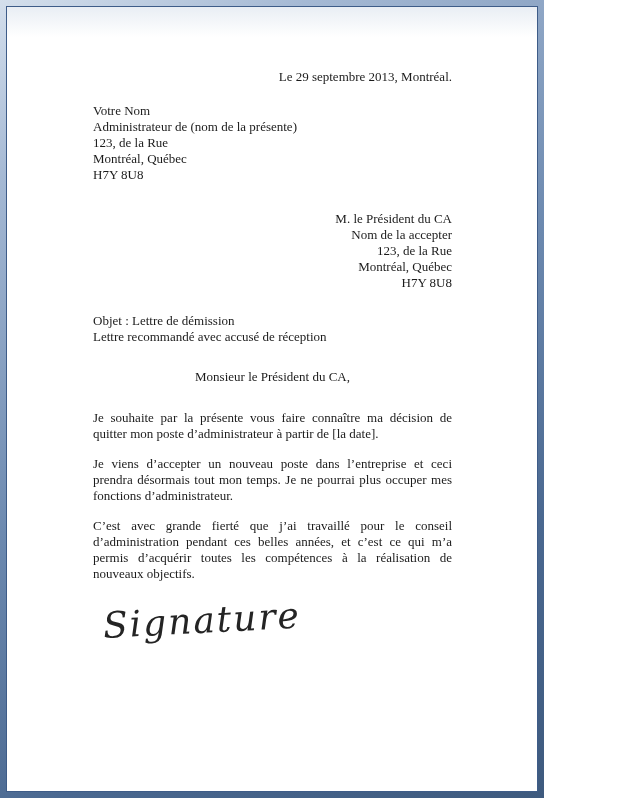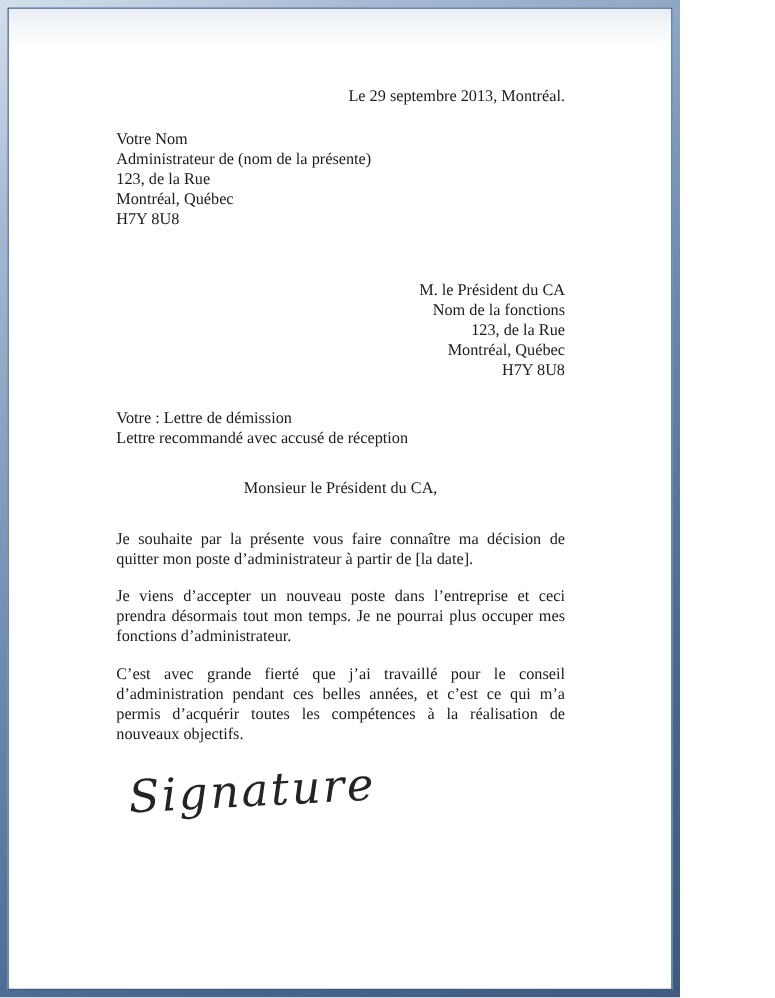--- a/index.html
+++ b/index.html
@@ -32,21 +32,21 @@
     color: #1b1b1b;
     overflow: hidden;
   }
   .date-line {
     text-align: right;
   }
   .sender-block {
     margin-top: 18px;
   }
   .recipient-block {
-    margin-top: 41px;
+    margin-top: 28px;
     text-align: right;
   }
   .subject-block {
     margin-top: 22px;
   }
   .salutation {
     margin-top: 24px;
     text-align: center;
   }
   .para {
@@ -85,28 +85,28 @@
     <div class="sender-block">
       <div>Votre Nom</div>
       <div>Administrateur de (nom de la présente)</div>
       <div>123, de la Rue</div>
       <div>Montréal, Québec</div>
       <div>H7Y 8U8</div>
     </div>
 
     <div class="recipient-block">
       <div>M. le Président du CA</div>
-      <div>Nom de la fonctions</div>
+      <div>Nom de la accepter</div>
       <div>123, de la Rue</div>
       <div>Montréal, Québec</div>
       <div>H7Y 8U8</div>
     </div>
 
     <div class="subject-block">
-      <div>Votre : Lettre de démission</div>
+      <div>Objet : Lettre de démission</div>
       <div>Lettre recommandé avec accusé de réception</div>
     </div>
 
     <div class="salutation">Monsieur le Président du CA,</div>
 
     <p class="para para-first">Je souhaite par la présente vous faire connaître ma décision de quitter mon poste d’administrateur à partir de [la date].</p>
     <p class="para para-next">Je viens d’accepter un nouveau poste dans l’entreprise et ceci prendra désormais tout mon temps. Je ne pourrai plus occuper mes fonctions d’administrateur.</p>
     <p class="para para-next">C’est avec grande fierté que j’ai travaillé pour le conseil d’administration pendant ces belles années, et c’est ce qui m’a permis d’acquérir toutes les compétences à la réalisation de nouveaux objectifs.</p>
 
     <div class="signature-script">Signature</div>

